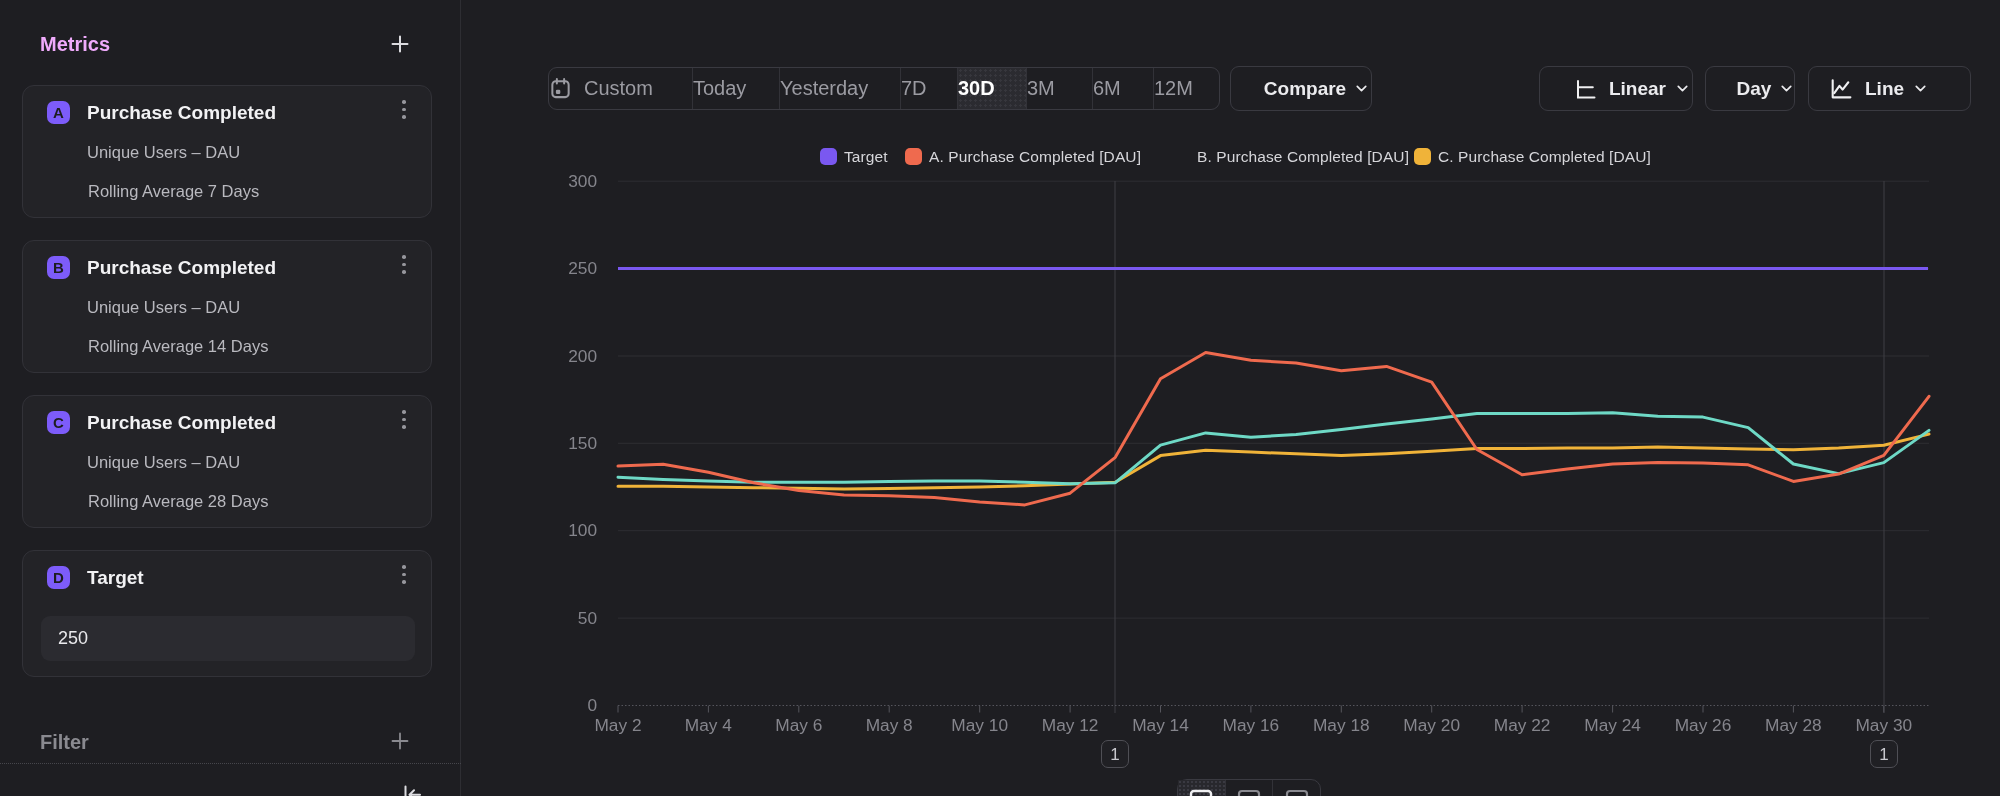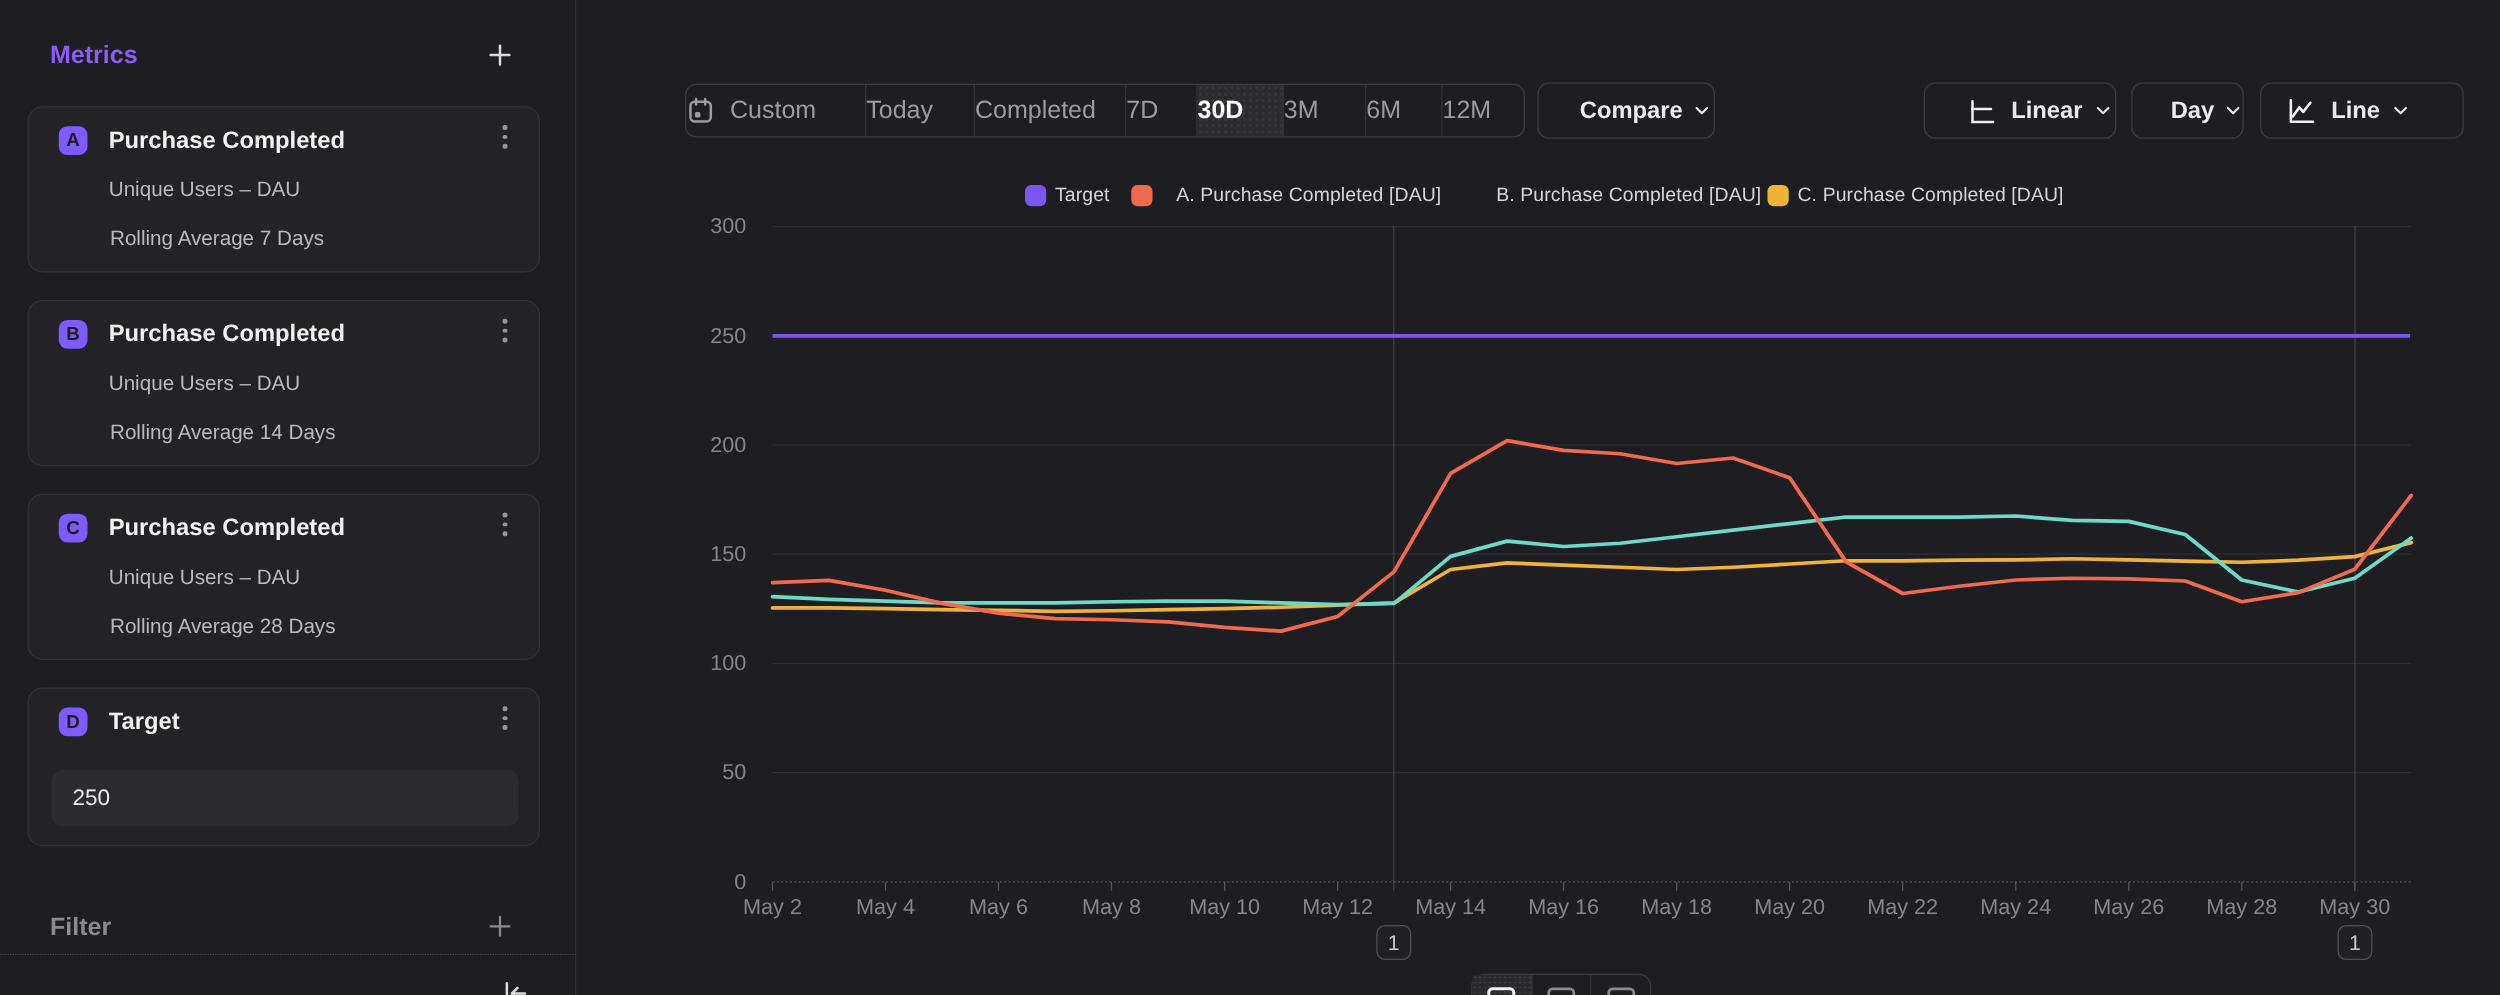--- a/index.html
+++ b/index.html
@@ -1,20 +1,20 @@
 <!DOCTYPE html>
 <html><head>
 <meta charset="utf-8">
 <style>
 * { margin:0; padding:0; box-sizing:border-box; }
 html,body { width:2000px; height:796px; overflow:hidden; }
 body { background:#1e1e22; font-family:"Liberation Sans",sans-serif; position:relative; -webkit-font-smoothing:antialiased; }
 
 #sidebar { position:absolute; left:0; top:0; width:461px; height:796px; border-right:1px solid #2e2e33; }
-.sbhead { position:absolute; left:40px; font-size:20px; font-weight:700; color:#8b5cf6; }
+.sbhead { position:absolute; left:40px; font-size:20px; font-weight:700; color:#f0abfc; }
 .plus { position:absolute; width:24px; height:24px; }
 .card { position:absolute; left:22px; width:410px; background:#232327; border:1px solid #323238; border-radius:12px; }
 .badge { position:absolute; left:24px; top:15px; width:23px; height:23px; border-radius:7px; background:#7d5cfa; color:#1d1d20; font-size:15px; font-weight:700; text-align:center; line-height:23px; }
 .ctitle { position:absolute; left:64px; top:16px; font-size:19px; font-weight:700; color:#f2f2f4; }
 .crow1 { position:absolute; left:64px; top:57px; font-size:16.5px; color:#b9b9bf; }
 .crow2 { position:absolute; left:65px; top:96px; font-size:16.5px; color:#b9b9bf; }
 .kebab { position:absolute; right:25px; top:14px; width:4px; }
 .kdot { width:3.5px; height:3.5px; border-radius:50%; background:#96969c; margin-bottom:4px; }
 #tgtinput { position:absolute; left:18px; top:65px; width:374px; height:45px; background:#2b2b30; border-radius:9px; font-size:18px; color:#e9e9ec; line-height:45px; padding-left:17px; }
 
@@ -160,21 +160,21 @@
 <div id="tabs">
   <div class="tab" style="width:144px;">
     <svg width="23" height="23" viewBox="0 0 24 24" fill="none" stroke="#9b9ba2" stroke-width="2.1" stroke-linecap="round" style="margin-right:12px;">
         <rect x="3.5" y="4.5" width="17" height="16.5" rx="3.5"></rect>
         <path d="M8.2 2.2 v4.6 M15.8 2.2 v4.6"></path>
         <rect x="7.2" y="13.2" width="4.6" height="4.6" rx="1.3" fill="#9b9ba2" stroke="none"></rect>
       </svg>
     Custom
   </div>
   <div class="tab" style="width:87px;">Today</div>
-  <div class="tab" style="width:121px;">Completed</div>
+  <div class="tab" style="width:121px;">Yesterday</div>
   <div class="tab" style="width:57px;">7D</div>
   <div class="tab active" style="width:69px;">30D</div>
   <div class="tab" style="width:66px;">3M</div>
   <div class="tab" style="width:61px;">6M</div>
   <div class="tab" style="width:65px;">12M</div>
 </div>
 
 <div class="btn" style="left:1230px;top:66px;width:142px;height:45px;">Compare
   <svg width="11" height="7" viewBox="0 0 13 8" fill="none" stroke="#ebebee" stroke-width="2" stroke-linecap="round" stroke-linejoin="round" style="margin-left:10px;">
       <path d="M1.5 1.5 L6.5 6.5 L11.5 1.5"></path>
@@ -206,21 +206,21 @@
   Line
   <svg width="11" height="7" viewBox="0 0 13 8" fill="none" stroke="#ebebee" stroke-width="2" stroke-linecap="round" stroke-linejoin="round" style="margin-left:11px;">
       <path d="M1.5 1.5 L6.5 6.5 L11.5 1.5"></path>
     </svg>
 </div>
 
 <div class="leg" style="left:820px;">
     <div class="lsq" style="background:#7a58f0;"></div>
     <div class="ltxt">Target</div>
   </div>
-<div class="leg" style="left:905px;gap:12px;">
+<div class="leg" style="left:905px;">
     <div class="lsq" style="background:#ef6a4e;"></div>
     <div class="ltxt">A. Purchase Completed [DAU]</div>
   </div>
 <div class="leg" style="left:1197px;flex-direction:column;">
     <div class="lsq" style="background:#6ed9c6;"></div>
     <div class="ltxt">B. Purchase Completed [DAU]</div>
   </div>
 <div class="leg" style="left:1414px;">
     <div class="lsq" style="background:#f0b339;"></div>
     <div class="ltxt">C. Purchase Completed [DAU]</div>

